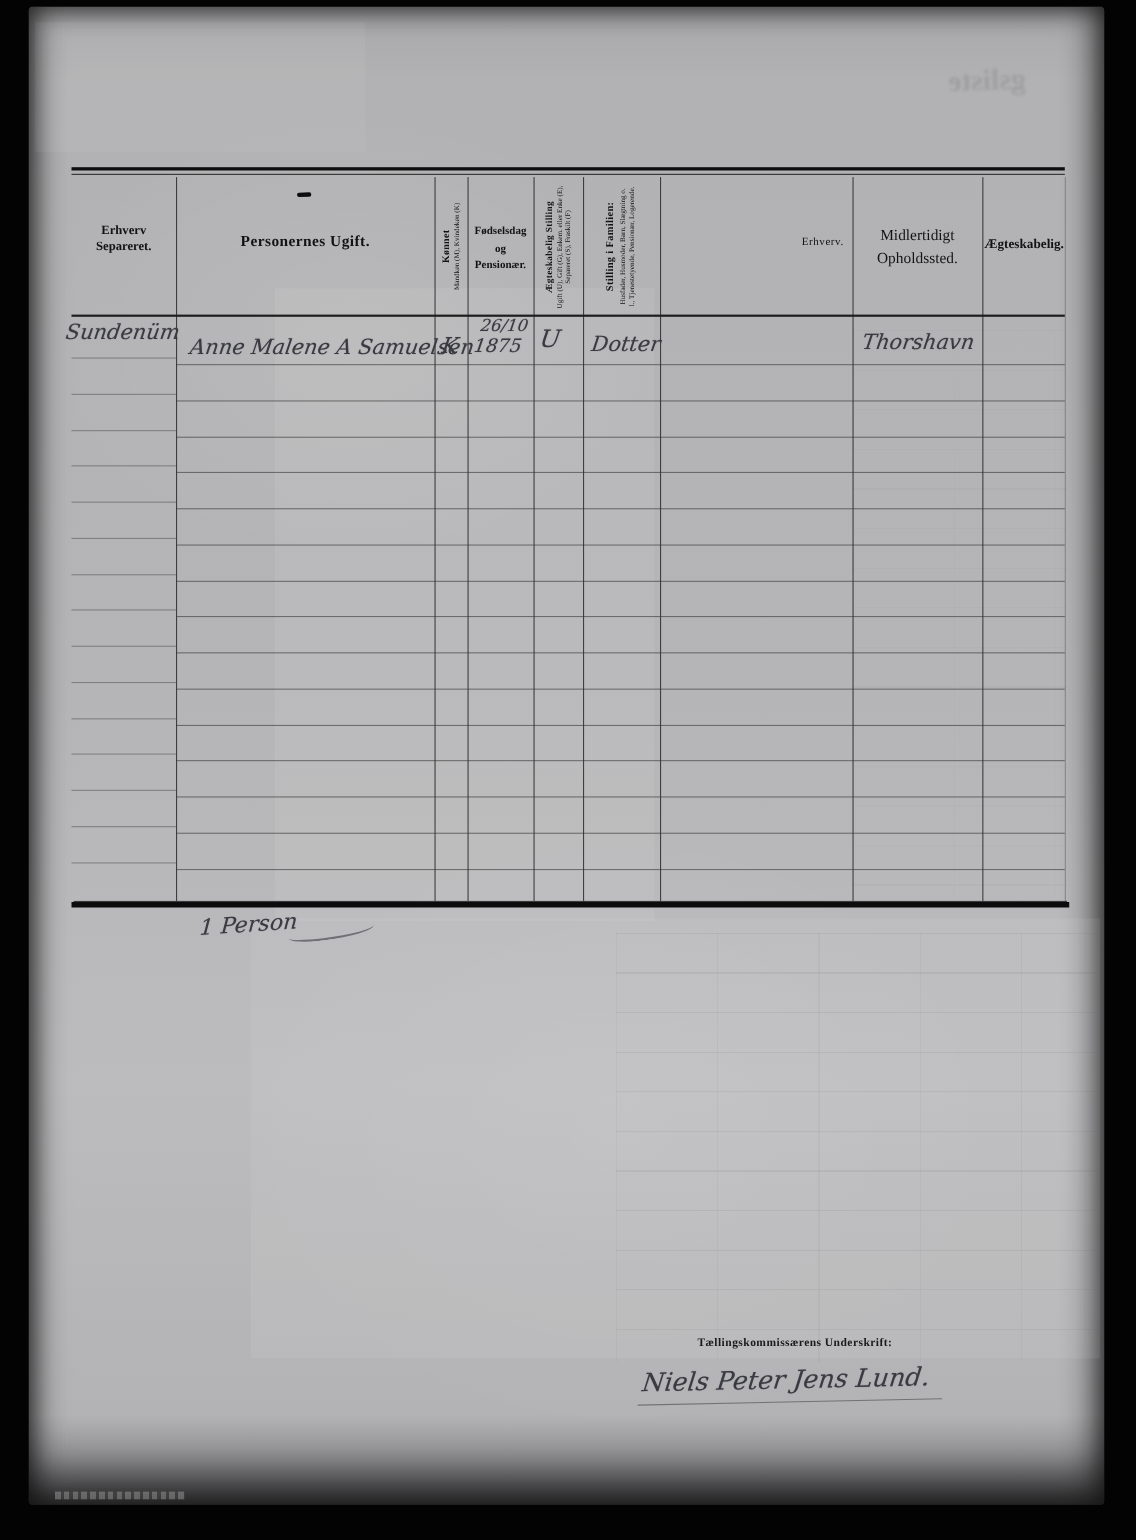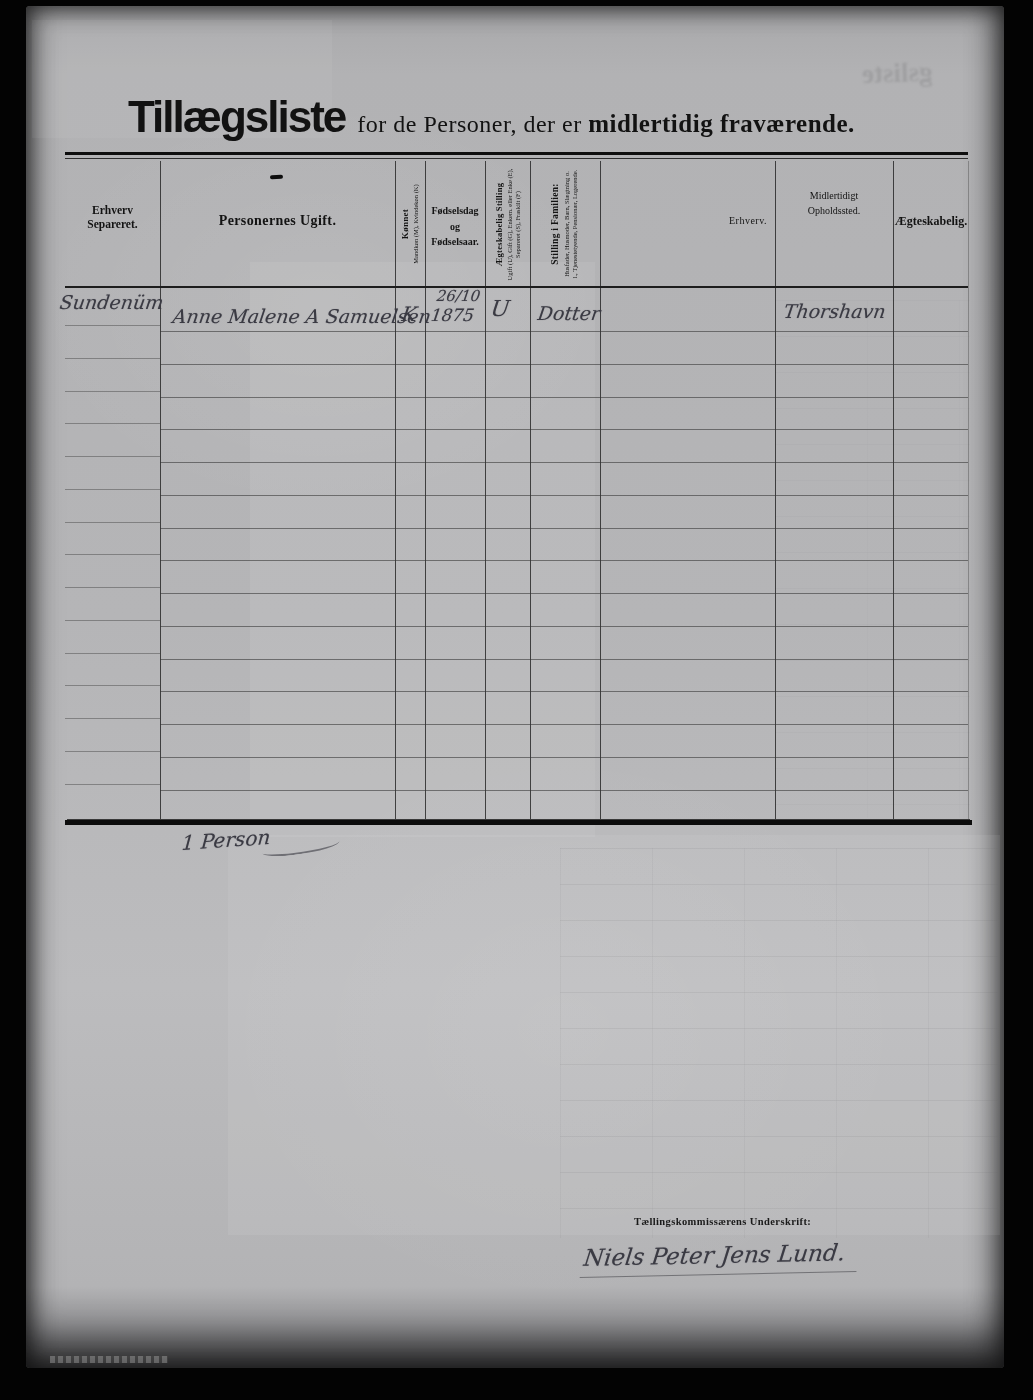--- a/index.html
+++ b/index.html
@@ -56,24 +56,20 @@
 <div class="stage">
   <div class="abs paper"></div>
 
   <div class="abs overlay-light" style="left:250px;top:262px;width:345px;height:575px;"></div>
   <div class="abs overlay-light" style="left:228px;top:835px;width:772px;height:400px;"></div>
   <div class="abs overlay-light" style="left:32px;top:20px;width:300px;height:118px;background:rgba(255,255,255,0.05);"></div>
   <div class="abs ghost-grid" style="left:560px;top:848px;width:438px;height:390px;"></div>
   <div class="abs ghost-grid" style="left:775px;top:300px;width:195px;height:518px;opacity:0.22;"></div>
   <div class="abs bleed" style="left:862px;top:58px;">gsliste</div>
 
-  <div class="abs title-row">
-    <span class="t-main">Tillægsliste</span>
-    <span class="t-rest"><span>for de Personer, der er</span> <span class="t-bold">midlertidig fraværende.</span></span>
-  </div>
 
   <div class="abs rule-thick"></div>
   <div class="abs rule-thin"></div>
 
   <div class="abs vline" style="left:160px;"></div>
   <div class="abs vline" style="left:395px;"></div>
   <div class="abs vline" style="left:425px;"></div>
   <div class="abs vline" style="left:485px;"></div>
   <div class="abs vline" style="left:530px;"></div>
   <div class="abs vline" style="left:600px;"></div>
@@ -89,35 +85,35 @@
   <div class="abs hdr bold" style="left:160px;top:212px;width:235px;font-size:14px;letter-spacing:0.4px;">Personernes Ugift.</div>
 
   <div class="abs rot" style="left:350px;top:209px;width:120px;height:30px;">
     <div class="main">Kønnet</div>
     <div class="sub">Mandkøn (M), Kvindekøn (K)</div>
   </div>
 
   <div class="abs hdr bold" style="left:425px;top:203px;width:60px;font-size:10px;line-height:1.55;">
     <div>Fødselsdag</div>
     <div>og</div>
-    <div>Fødselsaar.</div>
+    <div>Pensionær.</div>
   </div>
 
   <div class="abs rot" style="left:448px;top:202px;width:120px;height:45px;">
     <div class="main" style="font-size:8.5px;">Ægteskabelig Stilling</div>
     <div class="sub" style="width:118px;">Ugift (U), Gift (G), Enkem. eller Enke (E), Separeret (S), Fraskilt (F)</div>
   </div>
 
   <div class="abs rot" style="left:505px;top:189px;width:120px;height:70px;">
     <div class="main" style="font-size:9.5px;">Stilling i Familien:</div>
     <div class="sub" style="width:112px;">Husfader, Husmoder, Barn, Slægtning o. l., Tjenestetyende, Pensionær, Logerende.</div>
   </div>
 
   <div class="abs hdr" style="left:592px;top:215px;width:175px;font-size:10px;letter-spacing:0.5px;text-align:right;">Erhverv.</div>
-  <div class="abs hdr" style="left:775px;top:188px;width:118px;font-size:10px;line-height:1.5;">
+  <div class="abs hdr" style="left:775px;top:204px;width:118px;font-size:14px;line-height:1.5;">
     <div>Midlertidigt</div>
     <div>Opholdssted.</div>
   </div>
   <div class="abs hdr bold" style="left:891px;top:214px;width:80px;font-size:12px;">Ægteskabelig.</div>
 
   <div class="abs hdr-bottom"></div>
 
   <div>
       <div class="abs rl-main" style="top: 331px;"></div>
       <div class="abs rl-left" style="top: 325px;"></div>

